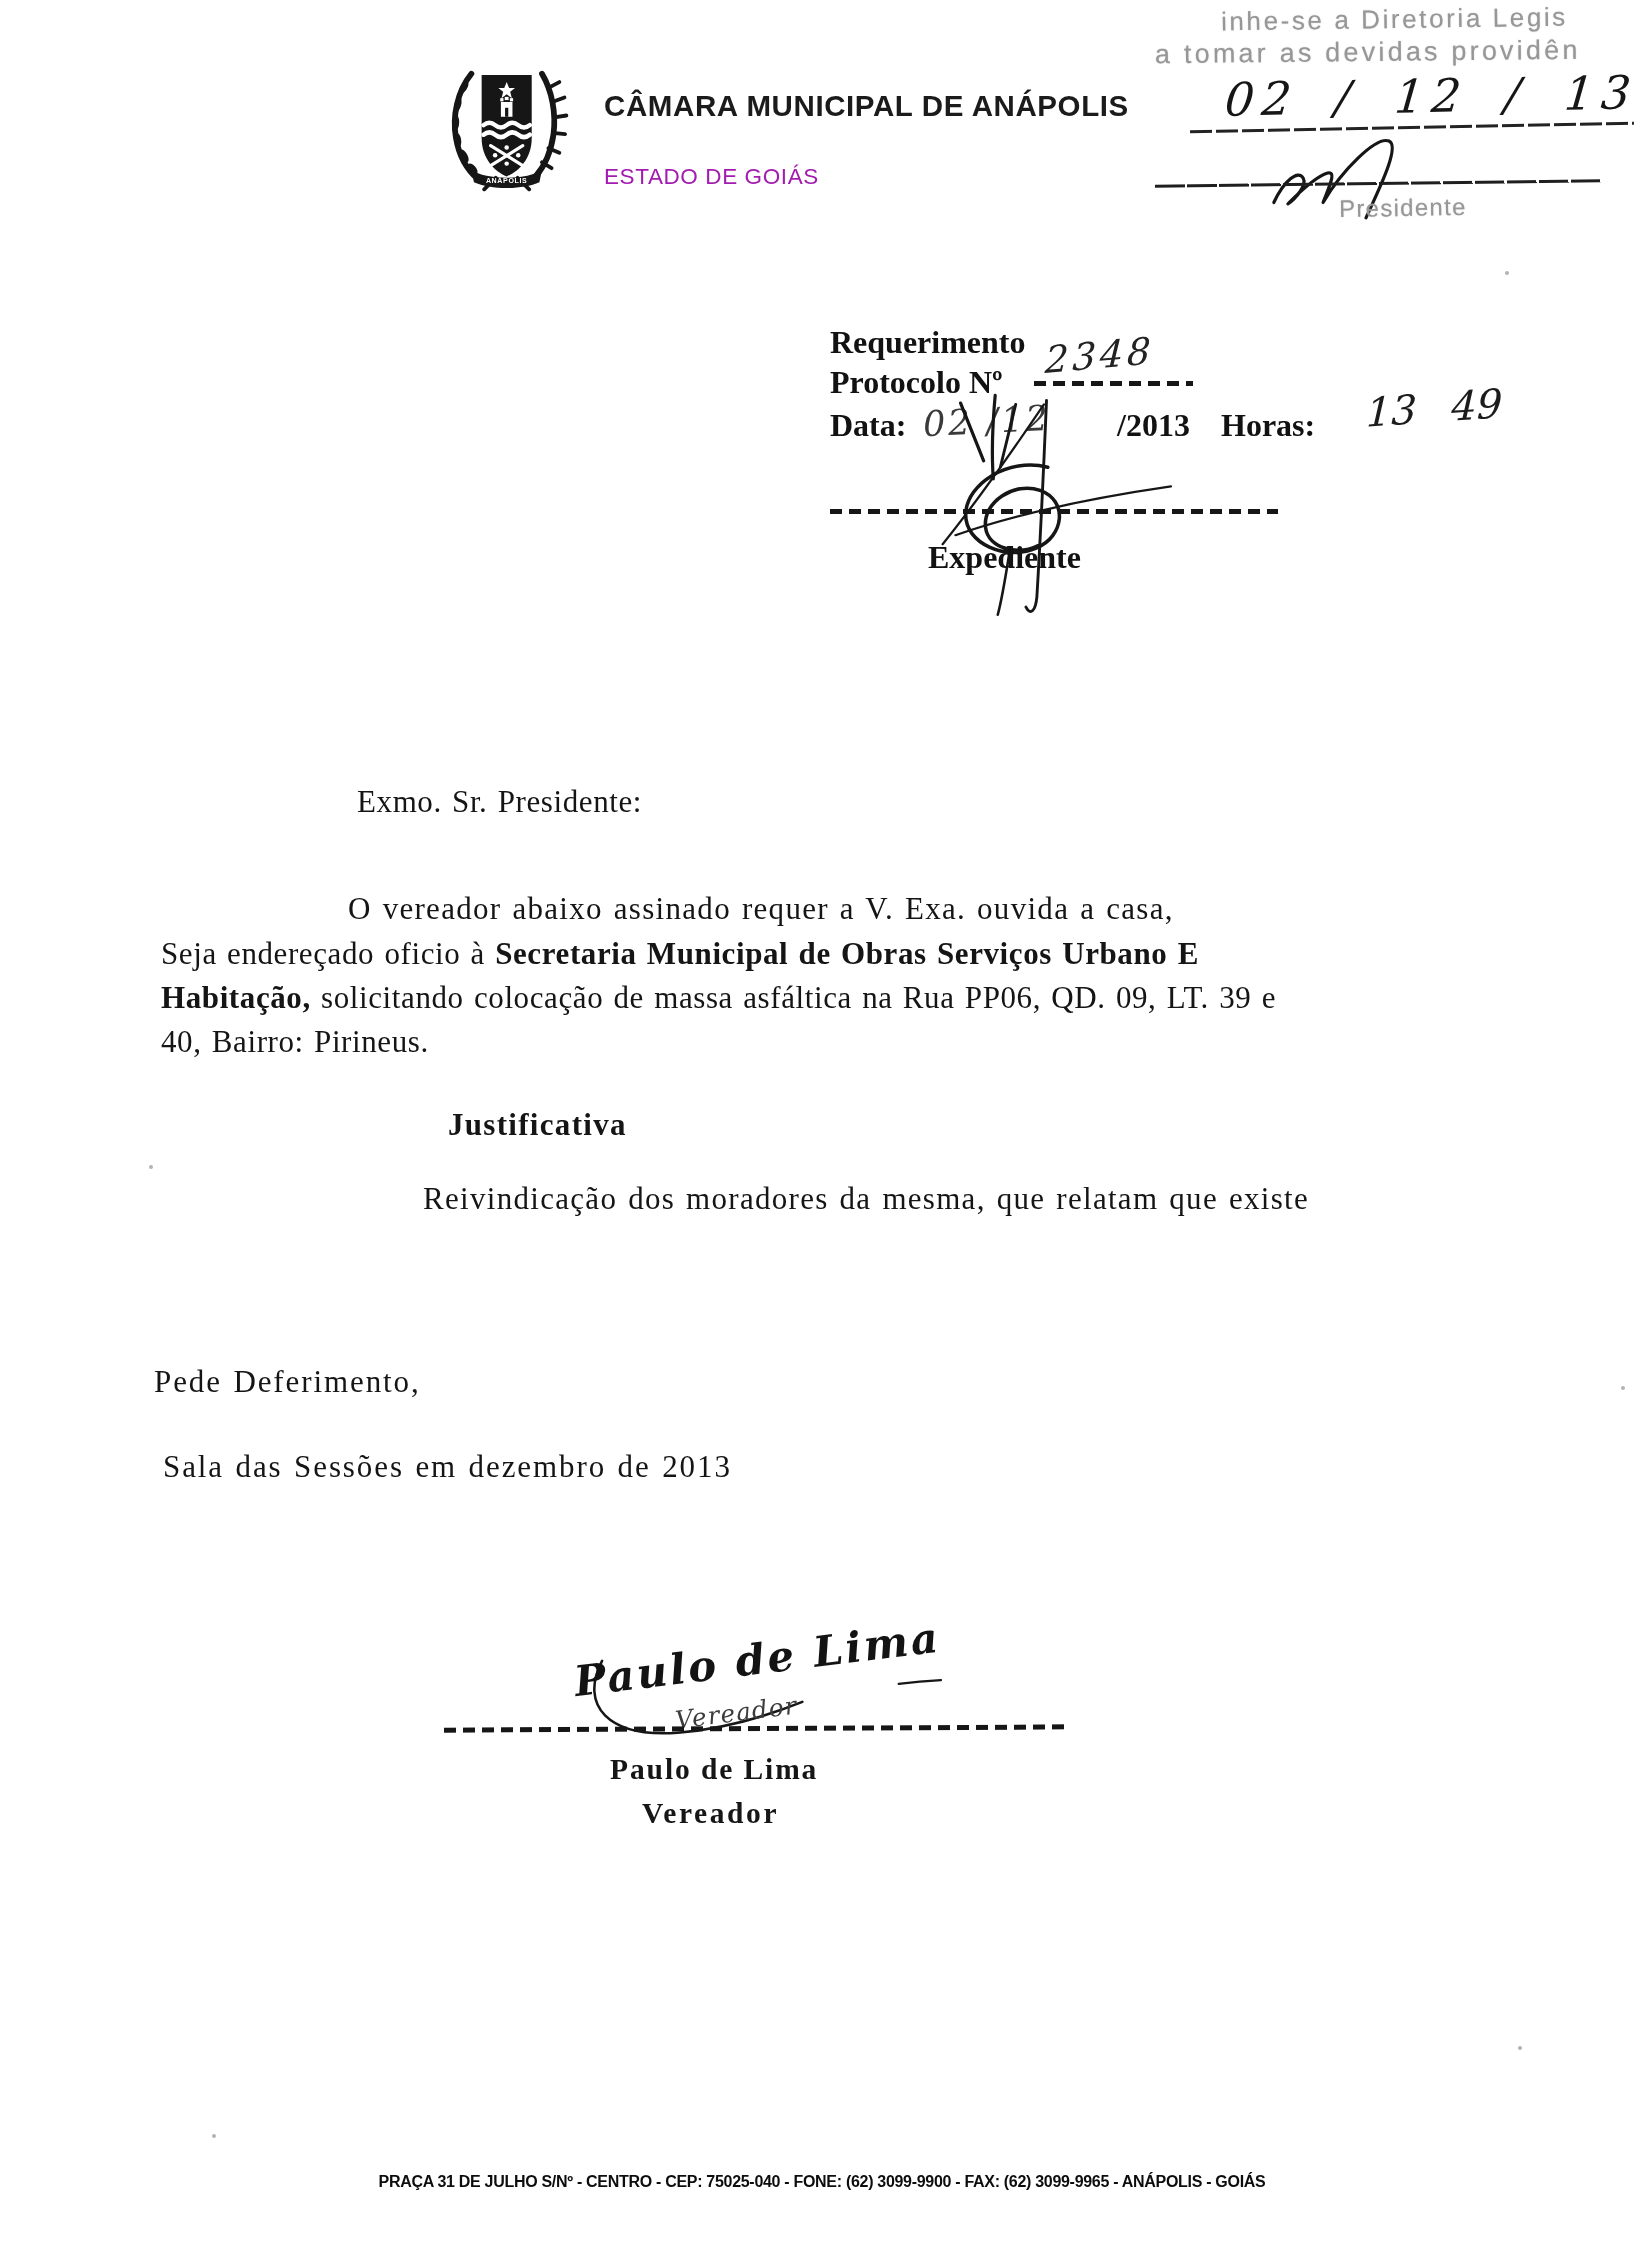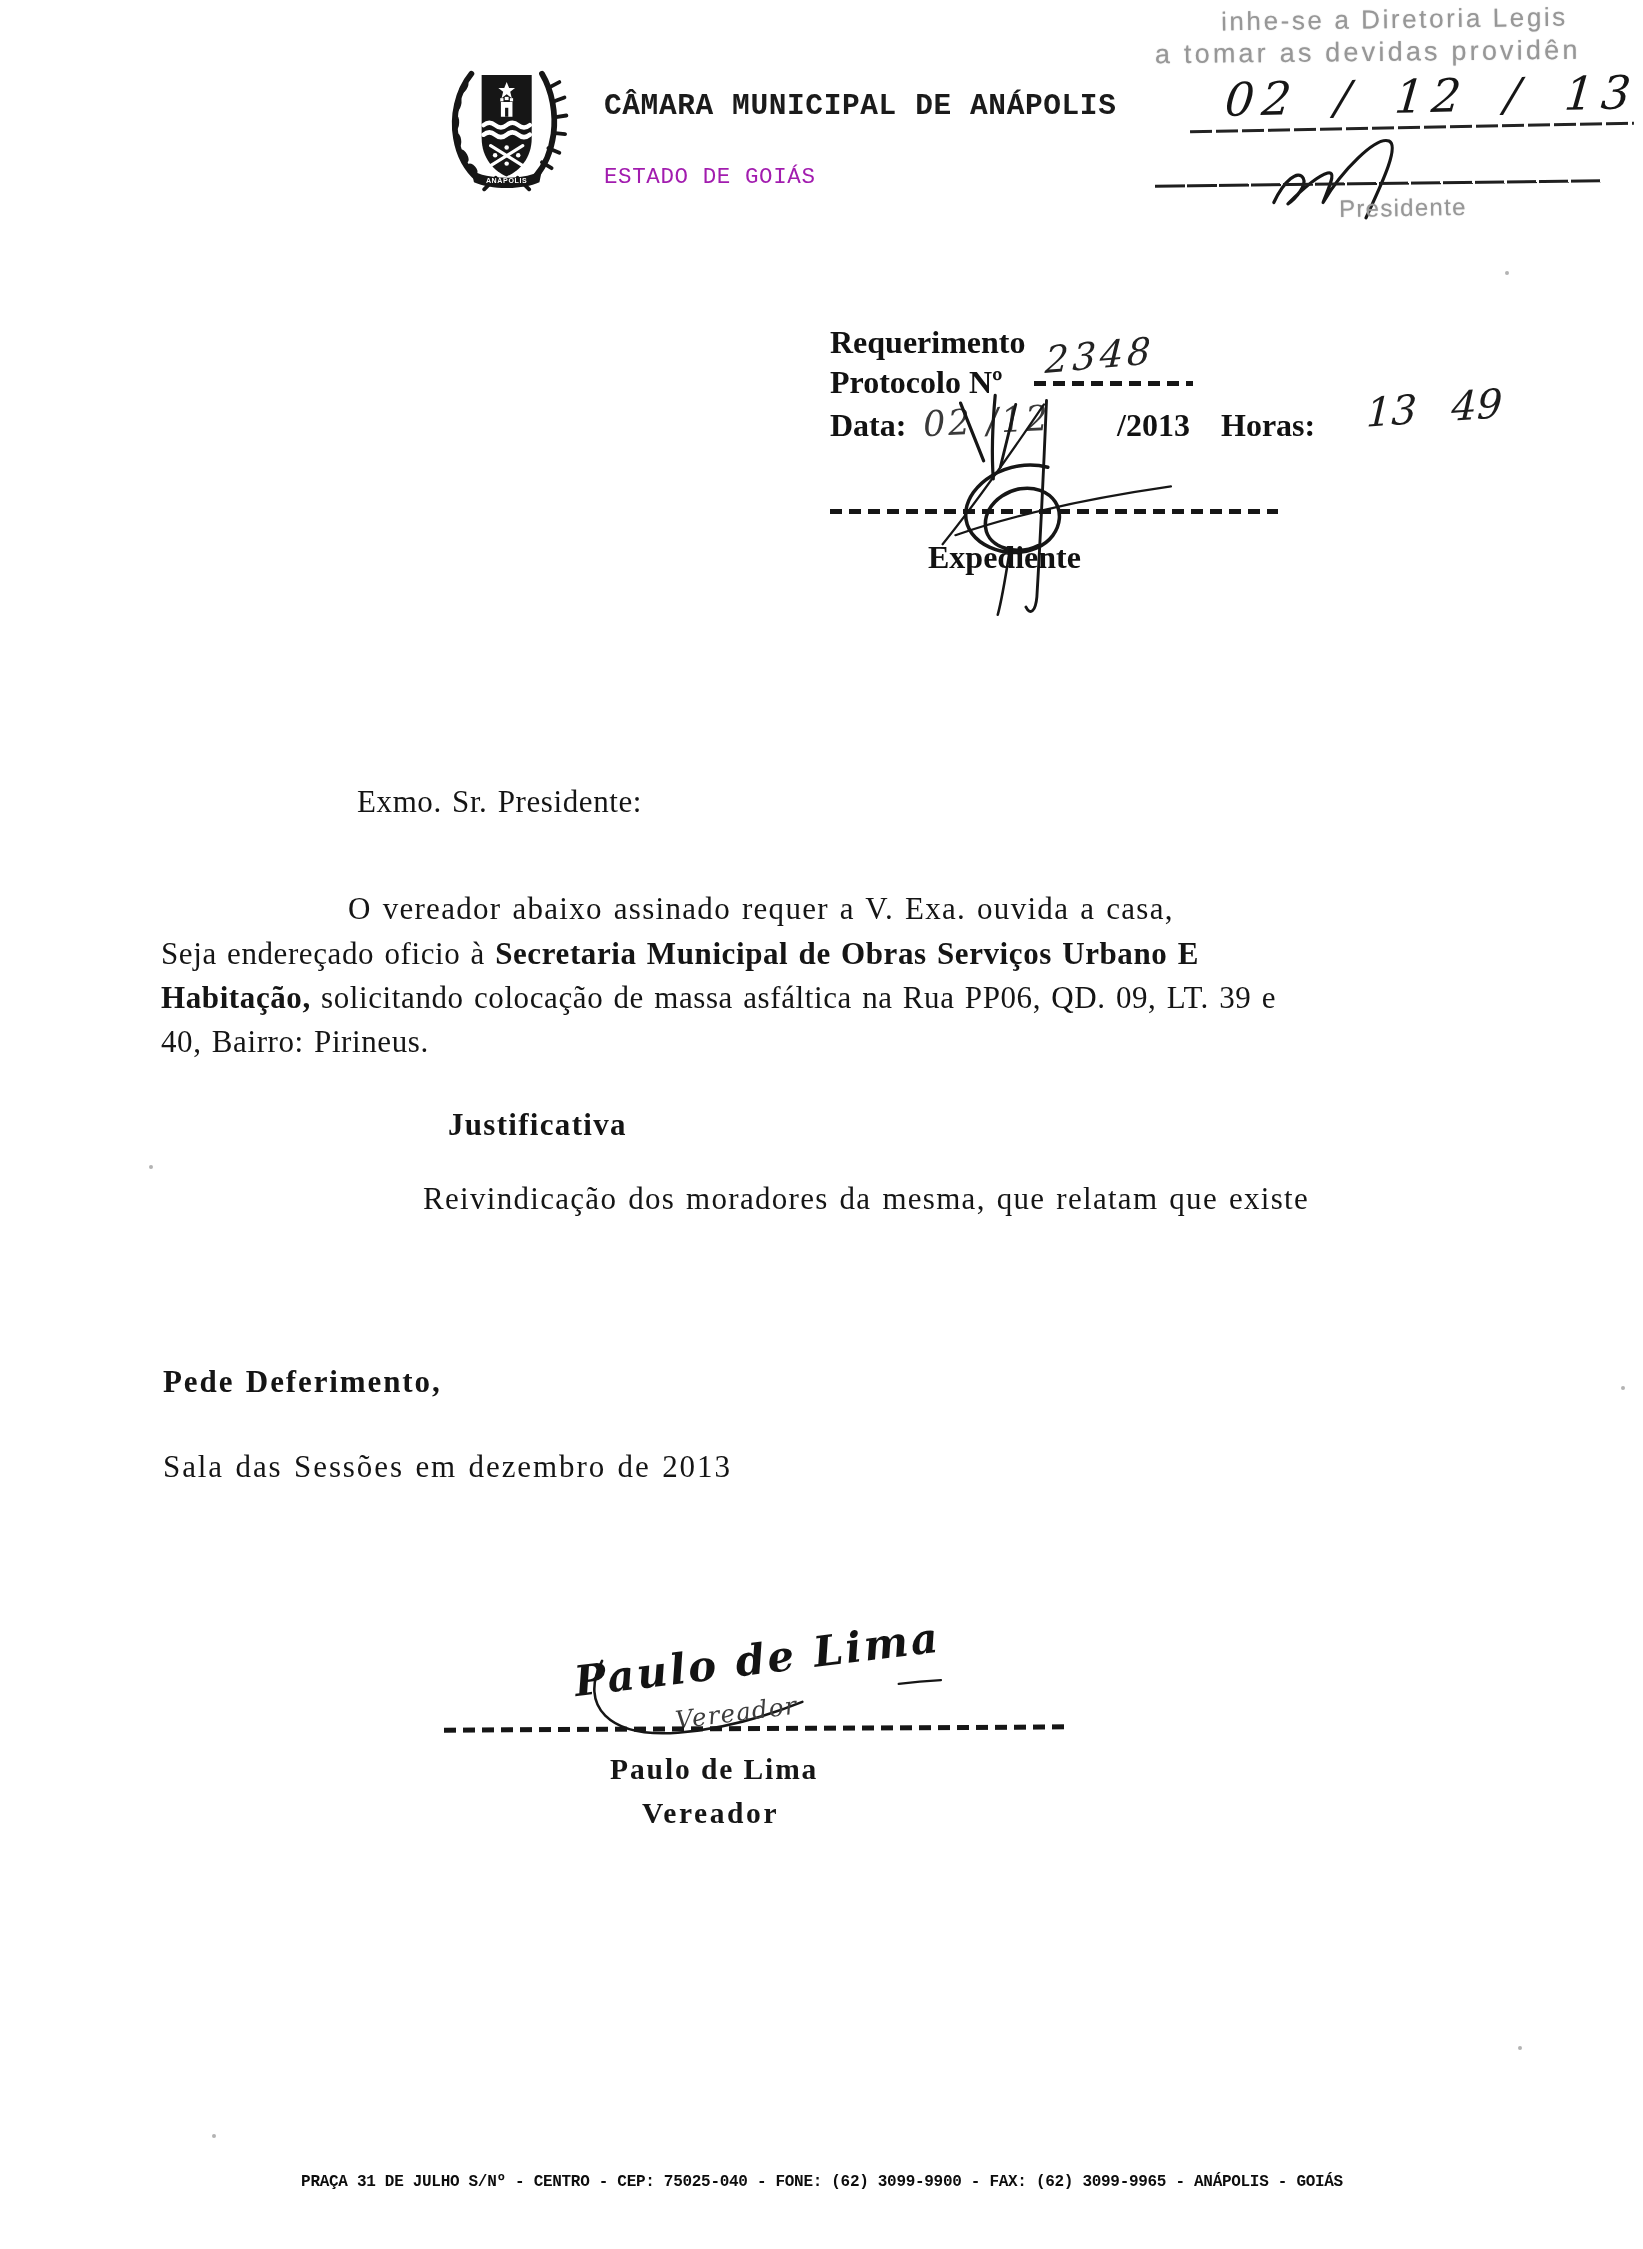--- a/index.html
+++ b/index.html
@@ -1,20 +1,20 @@
 <!DOCTYPE html>
 <html style="font-size:10.3px"><head>
 <meta charset="utf-8">
 <style>
   html,body{margin:0;padding:0;background:#ffffff;}
   #page{position:relative;width:1644px;height:2250px;background:#ffffff;overflow:hidden;
         font-family:"Liberation Serif",serif;color:#141414;}
   .abs{position:absolute;white-space:nowrap;}
   .serif{font-family:"Liberation Serif",serif;}
-  .sans{font-family:Liberation Mono, monospace;}
+  .sans{font-family:Liberation Sans, sans-serif;}
   .hw{font-family:"DejaVu Serif",serif;font-style:italic;}
   .bold{font-weight:bold;}
   .body-line{font-size:31px;letter-spacing:0.6px;word-spacing:1.9px;color:#151515;}
   .ls2{letter-spacing:1.3px;}
   .ls3{letter-spacing:1.9px;}
   .ls0{letter-spacing:0;word-spacing:0;}
   .proto{font-size:32px;font-weight:bold;color:#121212;}
   .dashes{background:repeating-linear-gradient(90deg,#161616 0 11.6px,transparent 11.6px 19px);height:4.5px;}
   .dashes-thin{background:repeating-linear-gradient(90deg,#232323 0 22px,transparent 22px 26px);height:3.2px;}
   .solidline{background:repeating-linear-gradient(90deg,#1f1f1f 0 29.5px,transparent 29.5px 32px);height:2.6px;}
@@ -111,21 +111,21 @@
     <span>Seja endereçado oficio à </span><span class="bold">Secretaria Municipal de Obras Serviços Urbano E</span>
   </div>
   <div class="abs serif body-line" style="left:161px;top:980px;">
     <span class="bold">Habitação,</span><span> solicitando colocação de massa asfáltica na Rua PP06, QD. 09, LT. 39 e</span>
   </div>
   <div class="abs serif body-line" style="left:161px;top:1024px;">40, Bairro: Pirineus.</div>
 
   <div class="abs serif body-line bold ls2" style="left:448px;top:1107px;">Justificativa</div>
   <div class="abs serif body-line ls2" style="left:383px;top:1181px;margin-left:40px;">Reivindicação dos moradores da mesma, que relatam que existe</div>
 
-  <div class="abs serif body-line ls3" style="left:163px;top:1364px;font-weight:bold;">Pede Deferimento,</div>
+  <div class="abs serif body-line ls3" style="left:154px;top:1364px;">Pede Deferimento,</div>
   <div class="abs serif body-line ls3" style="left:163px;top:1449px;">Sala das Sessões em dezembro de 2013</div>
 
   <svg style="left:552px;top:1630px;" width="398" height="122" viewBox="0 0 620 190">
     <path class="stroke" style="stroke-width:4" d="M 78,48 C 42,118 88,168 196,160 C 268,154 330,136 390,112"></path>
     <path class="stroke" style="stroke-width:3.5" d="M 540,84 C 562,81 584,79 606,78"></path>
   </svg>
   <div class="abs hw bold" style="left:573px;top:1635px;font-size:42px;letter-spacing:2.6px;color:#131313;transform:rotate(-7deg);">Paulo de Lima</div>
   <div class="abs hw" style="left:675px;top:1698px;font-size:24.4px;color:#3c3c3c;transform:rotate(-7deg);letter-spacing:1.3px;">Vereador</div>
   <div class="abs dashes" style="left:444px;top:1726px;width:624px;transform:rotate(-0.3deg);"></div>
   <div class="abs serif bold" style="left:610px;top:1753px;font-size:29.5px;letter-spacing:1.9px;color:#161616;">Paulo de Lima</div>

